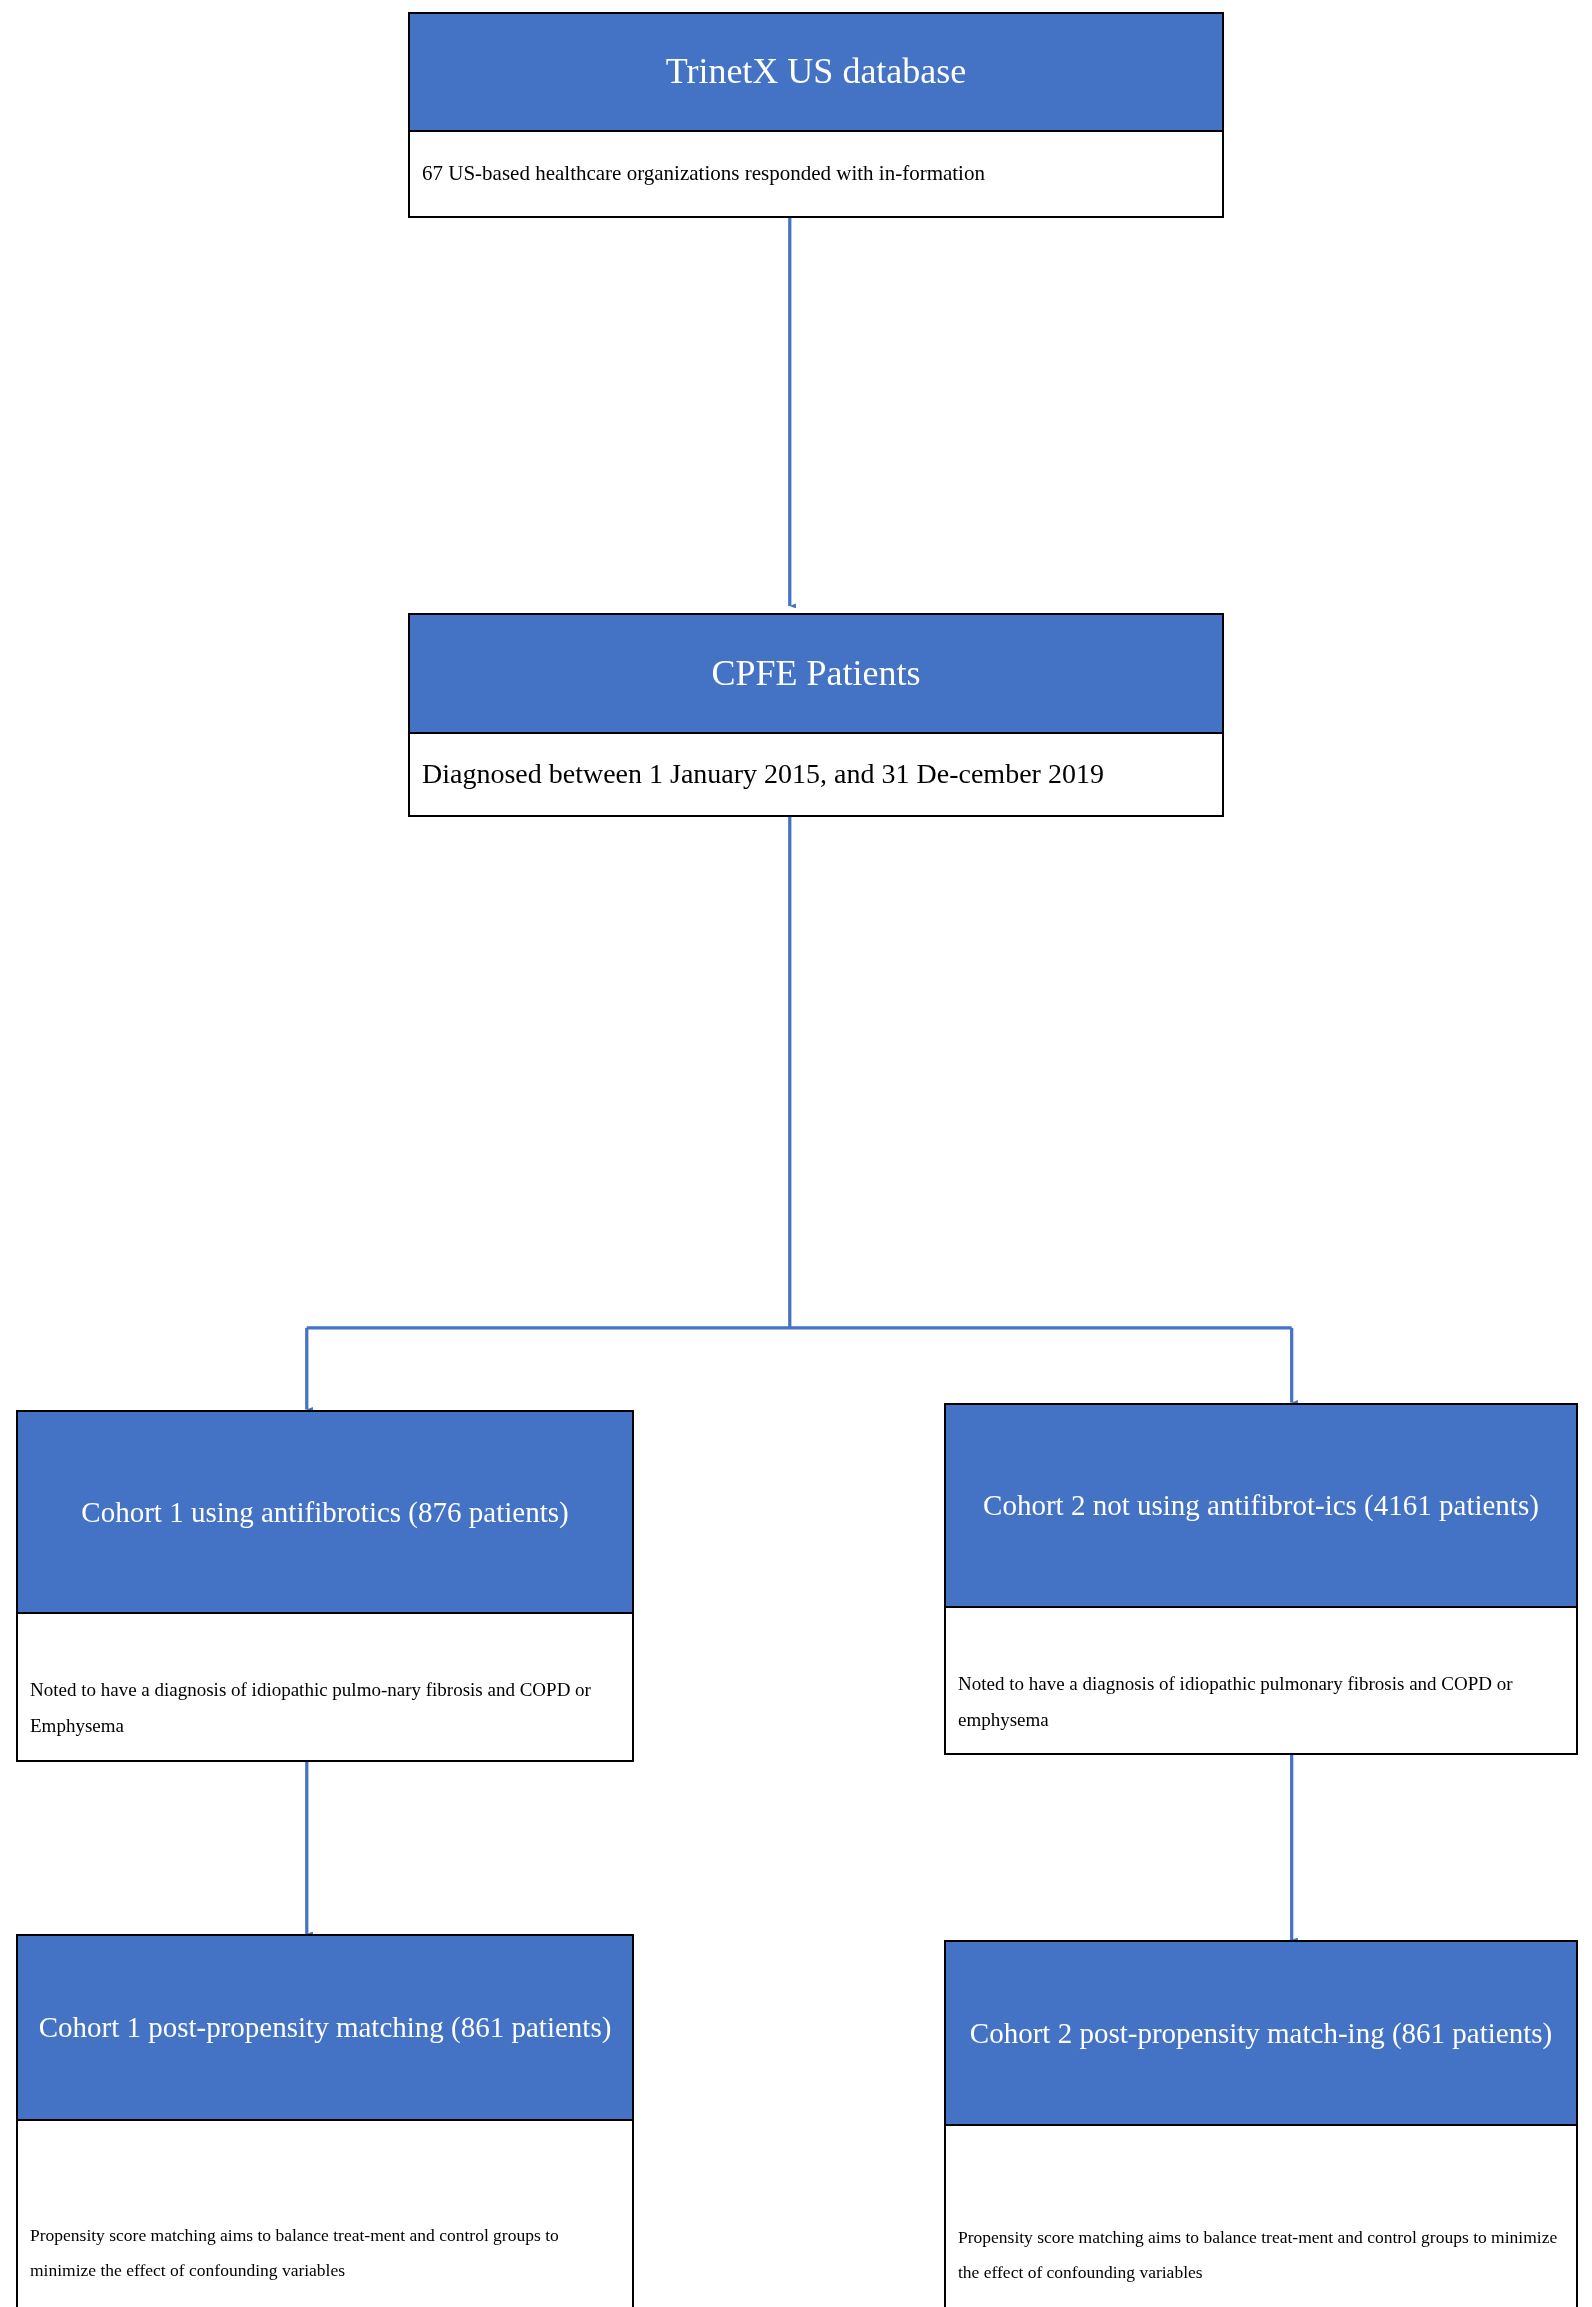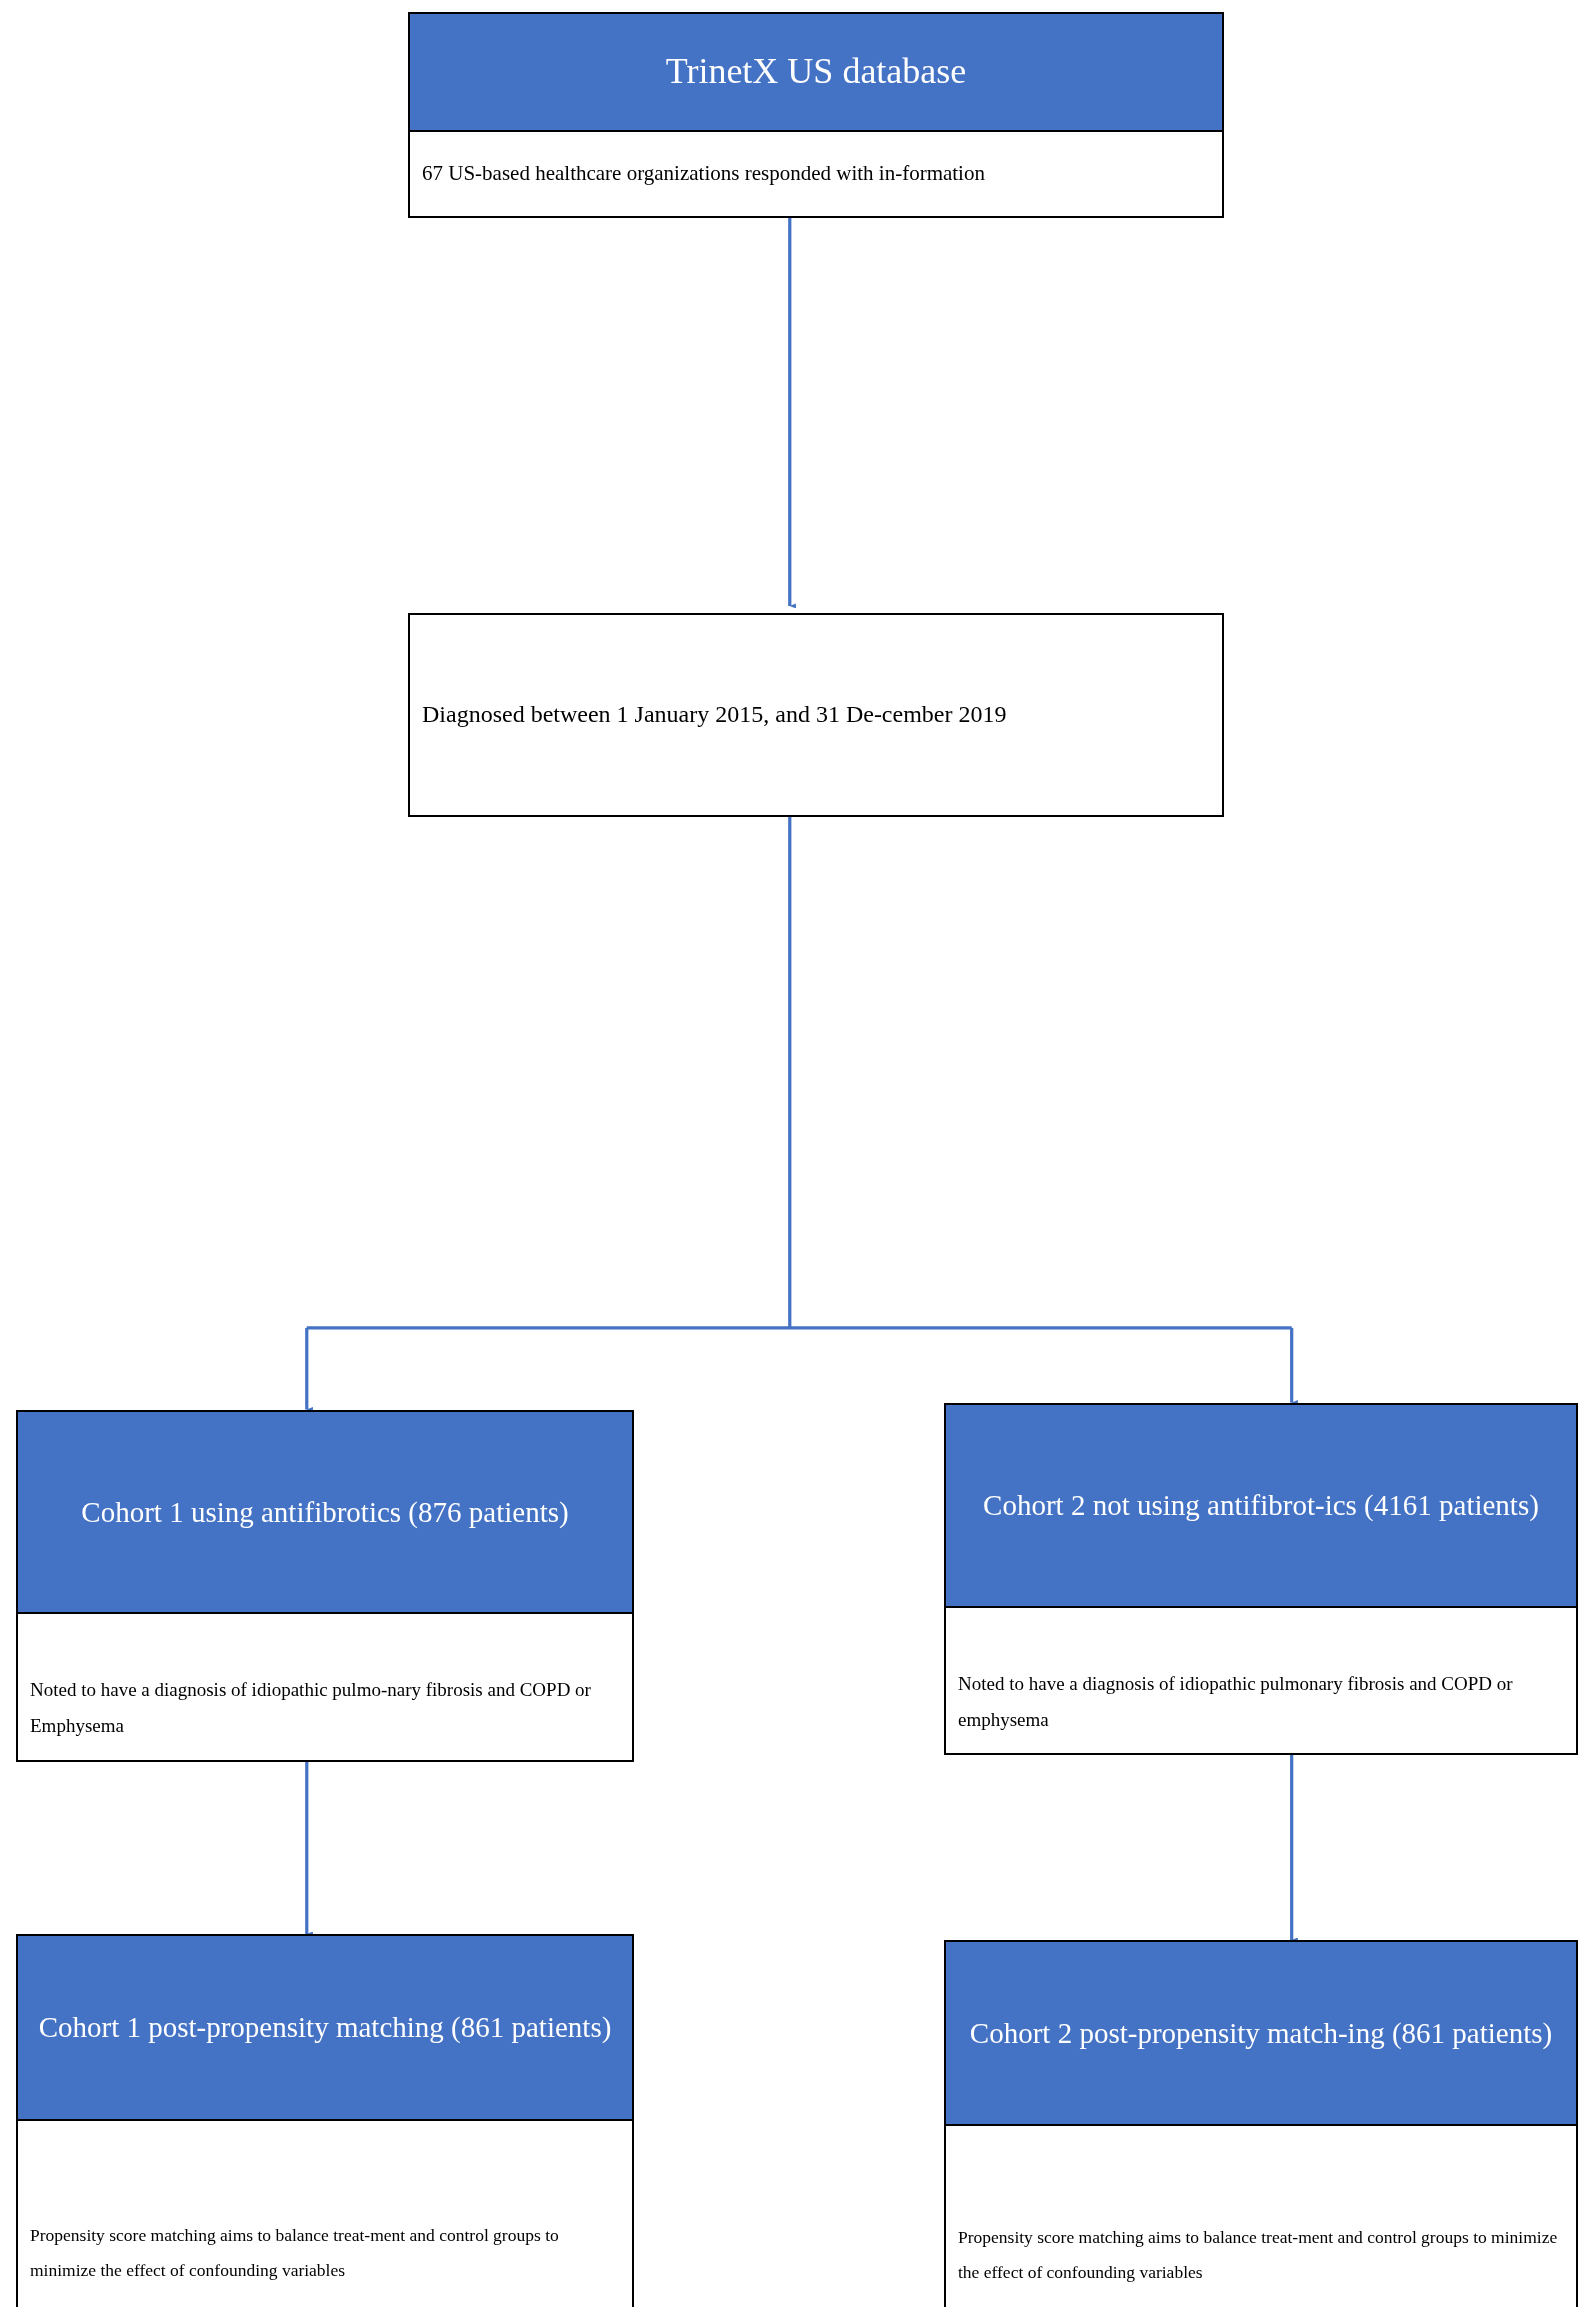--- a/index.html
+++ b/index.html
@@ -52,21 +52,21 @@
   }
   .node-header span,
   .node-body span {
     display: block;
     width: 100%;
   }
 
   
   .t-xxl { font-size: 36px;  line-height: 1.52; }
   .t-lg  { font-size: 29px;  line-height: 1.60; }
-  .t-md  { font-size: 24px;  line-height: 1.58; }
+  .t-md  { font-size: 28px;  line-height: 1.58; }
   .t-sm  { font-size: 21px;  line-height: 1.62; }
   .t-xs  { font-size: 19px;  line-height: 1.88; margin-top: 42px; }
   .t-xxs { font-size: 17.5px;  line-height: 1.95; }
 
   
   .wires {
     position: absolute;
     left: 0;
     top: 0;
     width: 1592px;
@@ -101,20 +101,23 @@
   <div class="node" style="left:408px; top:11.5px; width:816px; height:206px;">
     <div class="node-header t-xxl" style="height:118px;">
       <span>TrinetX US database</span>
     </div>
     <div class="node-body t-sm">
       <span>67 US-based healthcare organizations responded with in-formation</span>
     </div>
   </div>
 
   <div class="node" style="left:408px; top:613px; width:816px; height:204px;">
+    <div class="node-header t-xxl" style="height:119px;">
+      <span>CPFE Patients</span>
+    </div>
     <div class="node-body t-md">
       <span>Diagnosed between 1 January 2015, and 31 De-cember 2019</span>
     </div>
   </div>
 
   <div class="node" style="left:16px; top:1410px; width:618px; height:352px;">
     <div class="node-header t-lg" style="height:202px;">
       <span>Cohort 1 using antifibrotics (876 patients)</span>
     </div>
     <div class="node-body t-xs">

